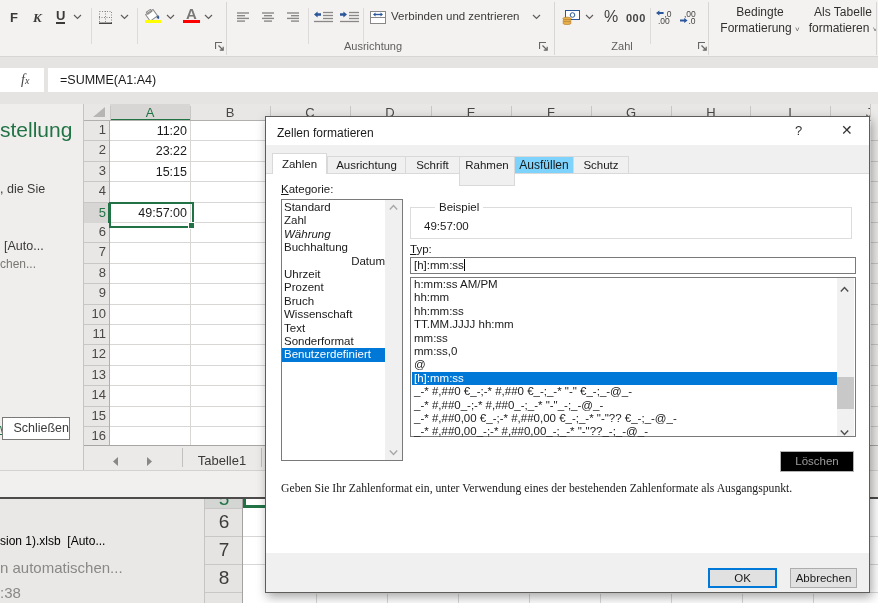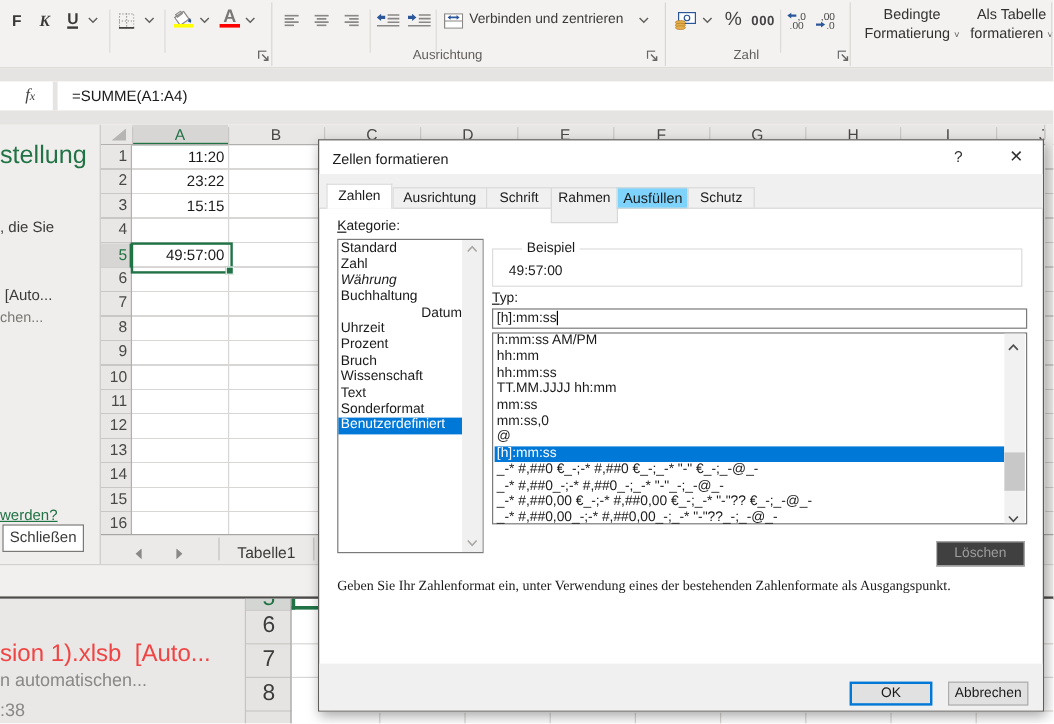--- a/index.html
+++ b/index.html
@@ -259,21 +259,21 @@
 <div class="abs" style="left:183px;top:451px;width:78px;height:19px;text-align:center;font-size:13px;color:#3b3a39;line-height:19px;">Tabelle1</div>
 <div class="vline" style="left:261px;top:448px;height:19px;background:#c2c0be;"></div>
 
 <div class="abs" style="left:0;top:470px;width:878px;height:27px;background:#f2f0ee;border-top:1px solid #d4d2d0;box-sizing:border-box;"></div>
 <div class="abs" style="left:0;top:497px;width:878px;height:2.5px;background:#4e4c4a;"></div>
 
 <div class="abs" style="left:0;top:499px;width:878px;height:104px;background:#fff;"></div>
 
 <div class="abs" style="left:0;top:499px;width:205px;height:104px;background:#eae8e6;"></div>
 <div class="vline" style="left:204px;top:499px;height:104px;background:#c6c4c2;"></div>
-<div class="abs" style="left:0;top:534px;width:200px;font-size:20px;color:#ef4444;white-space:nowrap;overflow:hidden;">sion 1).xlsb&nbsp; [Auto...</div>
+<div class="abs" style="left:0;top:534px;width:200px;font-size:12px;color:#000000;white-space:nowrap;overflow:hidden;">sion 1).xlsb&nbsp; [Auto...</div>
 <div class="abs" style="left:0;top:559px;width:200px;font-size:15px;color:#8a8886;white-space:nowrap;">n automatischen...</div>
 <div class="abs" style="left:0;top:584px;width:200px;font-size:15px;color:#8a8886;white-space:nowrap;">:38</div>
 
 <div class="abs" style="left:205px;top:499px;width:38px;height:104px;background:#e6e4e2;"></div>
 <div class="abs" style="left:205px;top:499px;width:38px;height:9px;background:#d3d6d3;overflow:hidden;">
       <div style="margin-top:-11px;text-align:center;font-size:19px;color:#217346;">5</div>
     </div>
 <div class="abs" style="left:205px;top:508px;width:30px;height:28px;text-align:center;font-size:19px;color:#3c3c3c;line-height:28px;width:38px;">6</div>
 <div class="abs" style="left:205px;top:536px;width:38px;height:28px;text-align:center;font-size:19px;color:#3c3c3c;line-height:28px;">7</div>
 <div class="abs" style="left:205px;top:564px;width:38px;height:28px;text-align:center;font-size:19px;color:#3c3c3c;line-height:28px;">8</div>
@@ -300,21 +300,21 @@
 <div class="vline" style="left:742px;top:594px;height:9px;background:#d9d7d5;"></div>
 <div class="vline" style="left:813px;top:594px;height:9px;background:#d9d7d5;"></div>
 
 <div class="abs" style="left:0;top:104px;width:83px;height:366px;background:#f0eeec;"></div>
 <div class="vline" style="left:83px;top:104px;height:366px;background:#c6c4c2;"></div>
 <div class="abs" style="left:0;top:118px;font-size:21px;color:#217346;white-space:nowrap;">stellung</div>
 <div class="abs" style="left:0;top:182px;font-size:12.5px;color:#3a3a38;white-space:nowrap;">, die Sie</div>
 <div class="abs" style="left:4px;top:239px;font-size:12.5px;color:#3b3a39;white-space:nowrap;">[Auto...</div>
 <div class="abs" style="left:0;top:257px;font-size:12px;color:#797774;white-space:nowrap;">chen...</div>
 <div class="abs" style="left:0;top:422px;font-size:12.5px;color:#217346;text-decoration:underline;white-space:nowrap;">werden?</div>
-<div class="abs" style="left:2px;top:437px;width:68px;height:23px;background:#fff;border:1px solid #7b7977;box-sizing:border-box;text-align:center;font-size:12.5px;color:#3b3a39;line-height:21px;">Schließen</div>
+<div class="abs" style="left:2px;top:417px;width:68px;height:23px;background:#fff;border:1px solid #7b7977;box-sizing:border-box;text-align:right;font-size:12.5px;color:#3b3a39;line-height:21px;">Schließen</div>
 
 <div class="abs" id="dlg" style="left:265px;top:116px;width:605px;height:477px;background:#fff;border:1px solid #5f5d5b;box-sizing:border-box;box-shadow:2px 4px 10px rgba(0,0,0,0.35);"></div>
 <div class="abs" style="left:277px;top:126px;font-size:12px;color:#1a1a1a;">Zellen formatieren</div>
 <div class="abs" style="left:795px;top:123px;font-size:13px;color:#333;">?</div>
 <div class="abs" style="left:841px;top:122px;font-size:14px;color:#333;">✕</div>
 
 <div class="abs" style="left:266px;top:145px;width:603px;height:29px;background:#f0f0f0;"></div>
 <div class="hline" style="left:266px;top:173px;width:603px;background:#d9d9d9;"></div>
 <div class="abs" style="left:327px;top:156px;width:79px;height:18px;border:1px solid #d9d9d9;box-sizing:border-box;text-align:center;font-size:11.5px;color:#1a1a1a;line-height:17px;background:#f0f0f0;">Ausrichtung</div>
 <div class="abs" style="left:405px;top:156px;width:55px;height:18px;border:1px solid #d9d9d9;box-sizing:border-box;text-align:center;font-size:11.5px;color:#1a1a1a;line-height:17px;background:#f0f0f0;">Schrift</div>
@@ -374,21 +374,21 @@
 
 <div class="abs" style="left:837px;top:278px;width:17px;height:158px;background:#f1f1f1;"></div>
 <svg class="ic" style="left:840px;top:286px" width="9" height="7">
       <path d="M0.8 5.6 L4.5 1.6 L8.2 5.6" stroke="#4e4e4e" stroke-width="1.4" fill="none"></path>
     </svg>
 <svg class="ic" style="left:840px;top:429px" width="9" height="7">
       <path d="M0.8 1.4 L4.5 5.4 L8.2 1.4" stroke="#4e4e4e" stroke-width="1.4" fill="none"></path>
     </svg>
 <div class="abs" style="left:837px;top:377px;width:17px;height:32px;background:#c8c8c8;"></div>
 
-<div class="abs" style="left:780px;top:451px;width:74px;height:21px;background:#404040;border:1px solid #b3b3b3;box-sizing:border-box;text-align:center;font-size:11.5px;color:#9d9d9d;line-height:19px;">Löschen</div>
+<div class="abs" style="left:780px;top:451px;width:74px;height:21px;background:#000000;border:1px solid #b3b3b3;box-sizing:border-box;text-align:center;font-size:11.5px;color:#9d9d9d;line-height:19px;">Löschen</div>
 
 <div class="abs" style="left:281px;top:482px;width:580px;font-size:11.7px;color:#1a1a1a;font-family:Liberation Serif, serif;">Geben Sie Ihr Zahlenformat ein, unter Verwendung eines der bestehenden Zahlenformate als Ausgangspunkt.</div>
 
 <div class="abs" style="left:266px;top:553px;width:603px;height:39px;background:#f0f0f0;"></div>
 <div class="abs" style="left:708px;top:568px;width:69px;height:20px;background:#e1e1e1;border:2px solid #0078d7;box-sizing:border-box;text-align:center;font-size:11.5px;color:#1a1a1a;line-height:16px;">OK</div>
 <div class="abs" style="left:790px;top:568px;width:67px;height:20px;background:#e1e1e1;border:1px solid #adadad;box-sizing:border-box;text-align:center;font-size:11.5px;color:#1a1a1a;line-height:18px;">Abbrechen</div>
 
 </div>
 
 </body></html>

